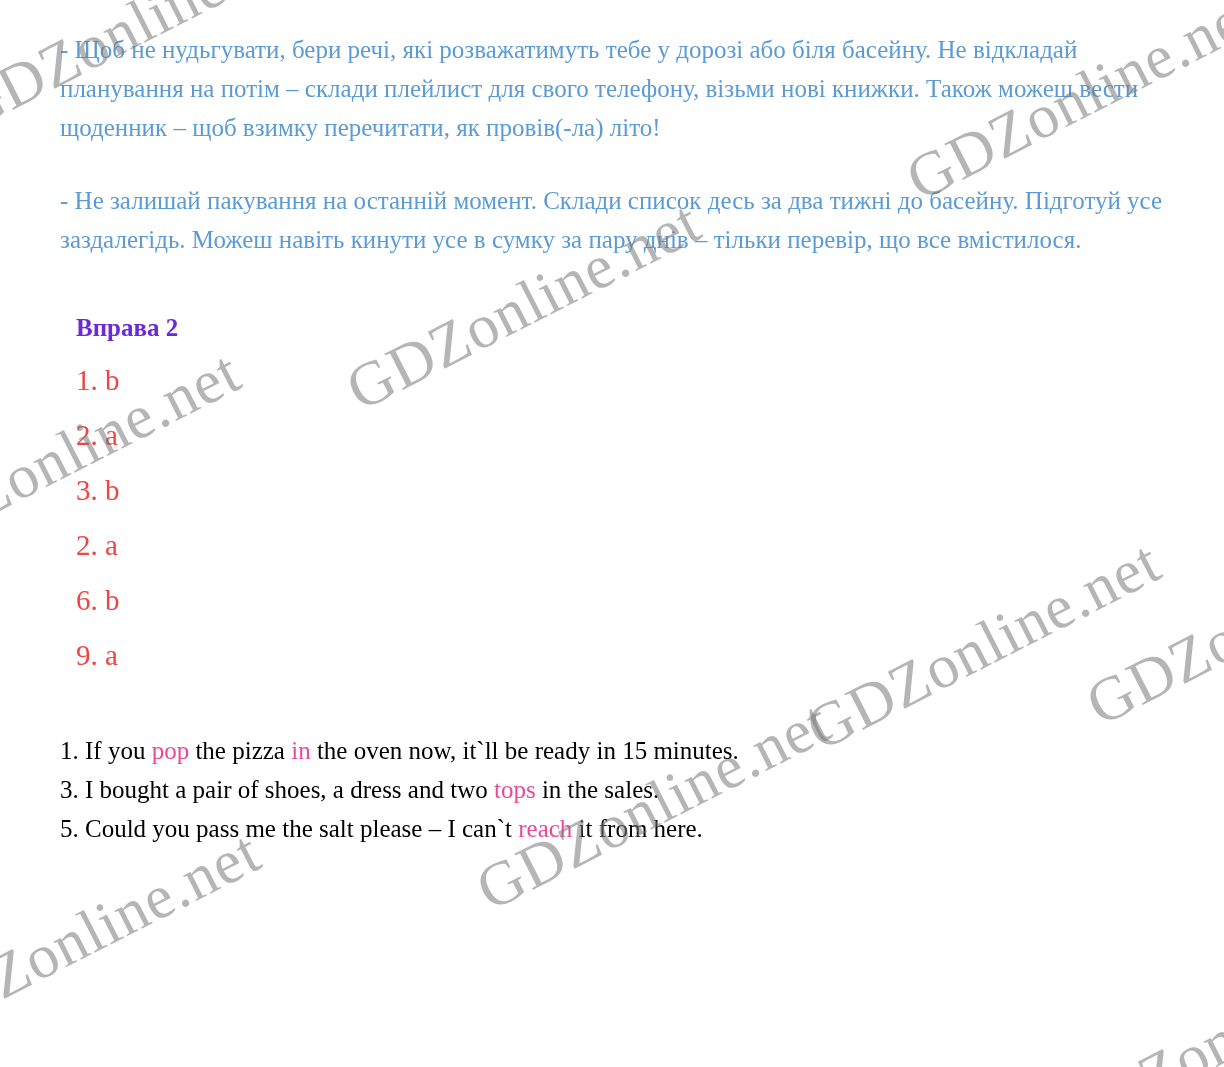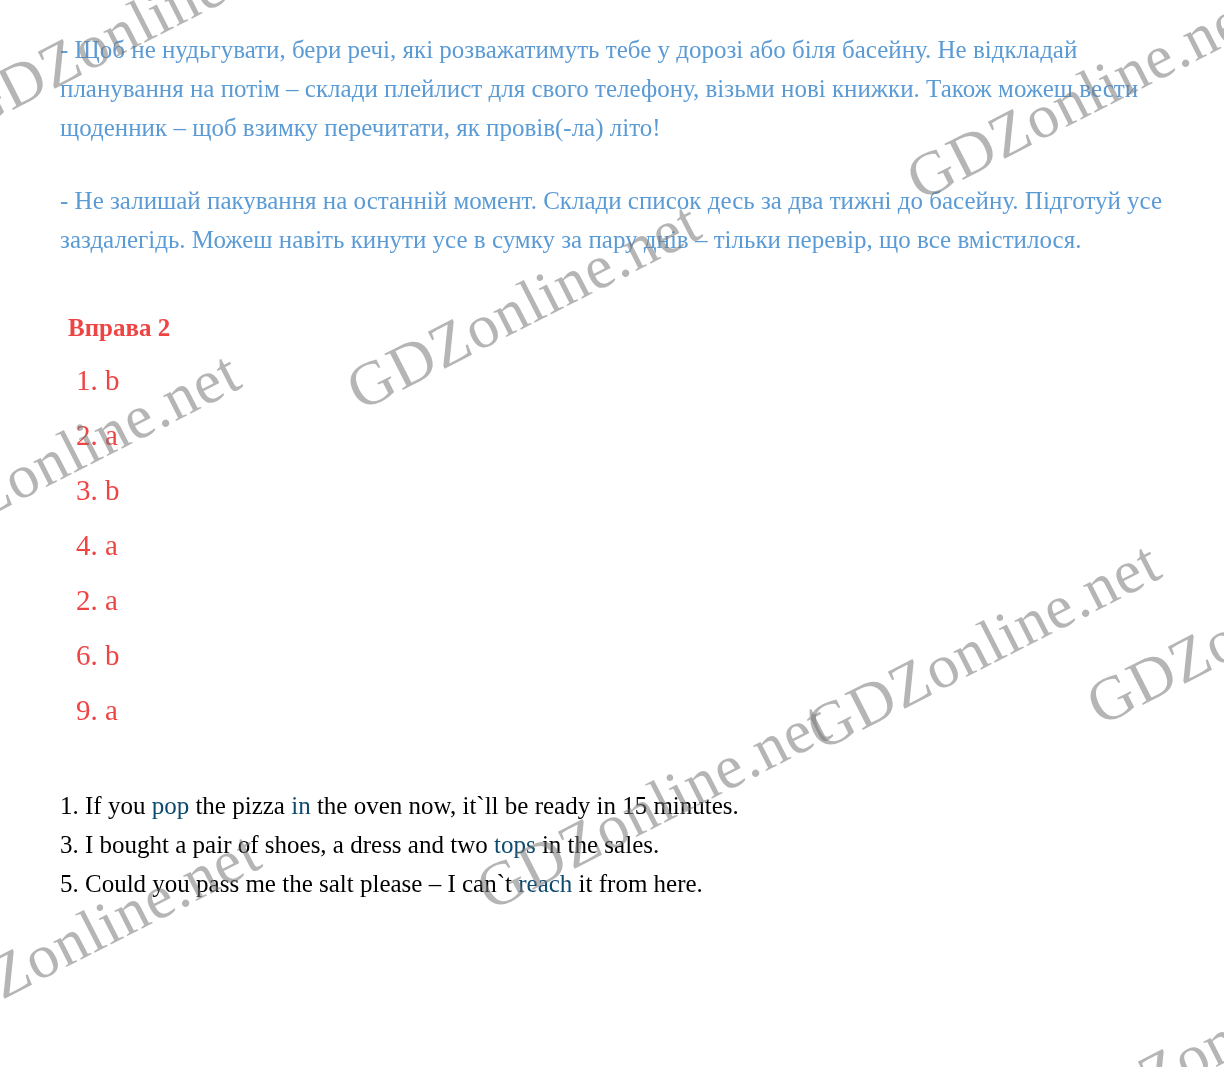--- a/index.html
+++ b/index.html
@@ -27,43 +27,43 @@
   .para {
     color: #5b9bd5;
     font-size: 25px;
     line-height: 39px;
     margin: 0 0 34px 0;
     max-width: 1110px;
     text-align: left;
   }
 
   .section-title {
-    color: #ef4444;
+    color: #6d28d9;
     font-size: 25px;
     font-weight: bold;
     line-height: 34px;
-    margin: 0 0 4px 8px;
+    margin: 0 0 4px 16px;
   }
 
   .answer-line {
     color: #ef4444;
     font-size: 29px;
     line-height: 39px;
     margin: 16px;
   }
 
   .ex3-line {
     color: #000000;
     font-size: 25px;
     line-height: 39px;
     margin: 0;
   }
 
   .hl {
-    color: #0c4a6e;
+    color: #ec4899;
   }
 
   .block-gap-1 { height: 18px; }
   .block-gap-2 { height: 40px; }
 
   
   .watermarks {
     position: absolute;
     inset: 0;
     z-index: 5;
@@ -88,21 +88,20 @@
   <p class="para">- Не залишай пакування на останній момент. Склади список десь за два тижні до басейну. Підготуй усе заздалегідь. Можеш навіть кинути усе в сумку за пару днів – тільки перевір, що все вмістилося.</p>
 
   <div class="block-gap-1"></div>
 
   <div class="section-title">Вправа 2</div>
 
   <div>
     <div class="answer-line">1. b</div>
     <div class="answer-line">2. a</div>
     <div class="answer-line">3. b</div>
-    <div class="answer-line">4. a</div>
     <div class="answer-line">2. a</div>
     <div class="answer-line">6. b</div>
     <div class="answer-line">9. a</div>
   </div>
 
   <div class="block-gap-2"></div>
 
 
   <div>
     <div class="ex3-line">

